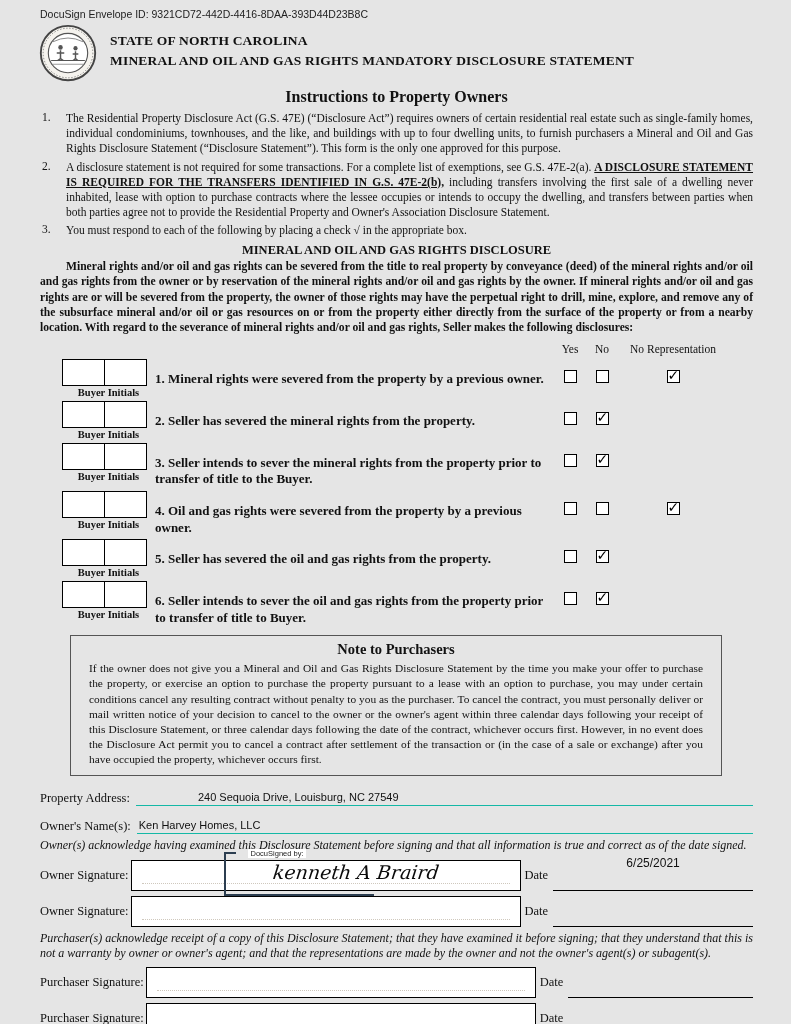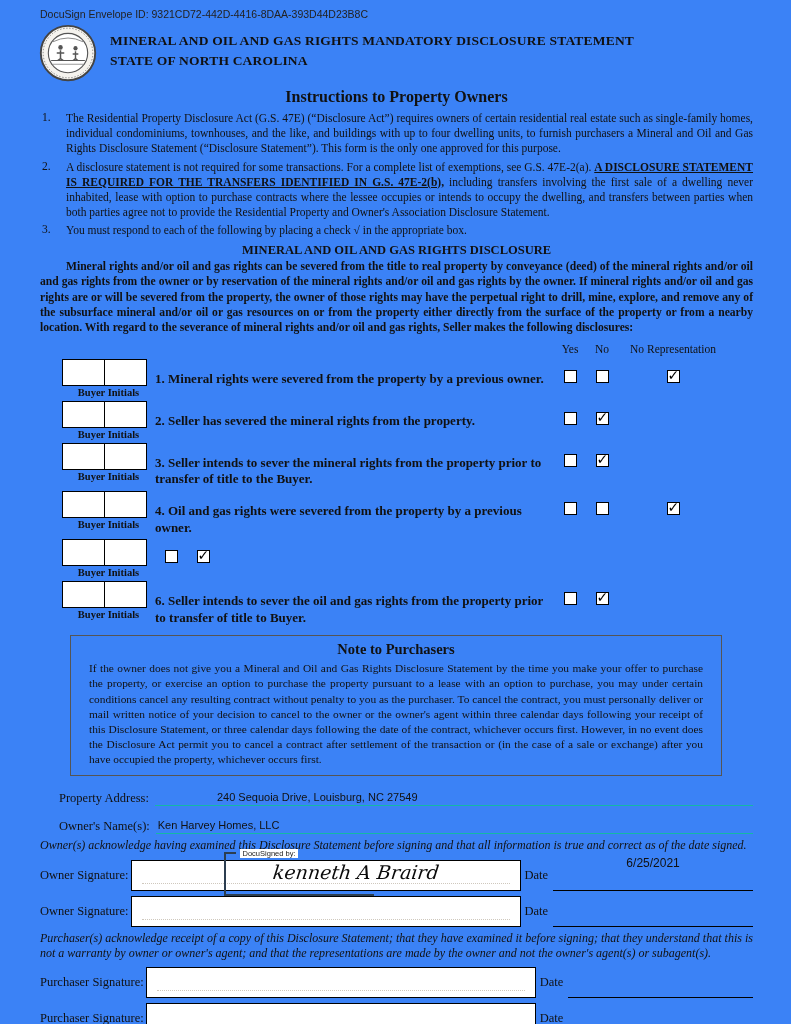--- a/index.html
+++ b/index.html
@@ -1,18 +1,18 @@
 <!DOCTYPE html>
 <html><head>
 <meta charset="utf-8">
 <style>
   html,body{margin:0;padding:0;background:#fff;}
   .page{
     width:791px;height:1024px;box-sizing:border-box;
-    padding:8px 38px 0 40px;background:#3b82f6;color:#111;
+    padding:8px 38px 0 40px;background:#e5e5e5;color:#111;
     font-family:"Liberation Serif",serif;position:relative;overflow:hidden;
   }
   
   .env{font:10.5px "Liberation Sans",sans-serif;color:#222;margin-bottom:3px;}
   
   .hdr{display:flex;align-items:flex-start;margin-left:-2px;}
   .seal{width:60px;height:60px;flex:none;}
   .titles{margin:8px 0 0 12px;font-weight:bold;font-size:13.5px;line-height:1.5;letter-spacing:.2px;}
   
   .instr-h{text-align:center;font-weight:bold;font-size:16px;margin:5px 0 5px;}
@@ -39,21 +39,21 @@
   .cb{width:11px;height:11px;border:1.7px solid #000;position:relative;display:inline-block;background:#fff;}
   .cb.checked::after{
     content:"\2713";position:absolute;left:0;top:-4px;
     font:bold 14px "DejaVu Sans",sans-serif;color:#000;
   }
   
   .notebox{border:1.5px solid #555;margin:9px 0 0 30px;width:652px;box-sizing:border-box;padding:3px 18px 8px;}
   .note-h{text-align:center;font-weight:bold;font-size:14.5px;margin:2px 0 3px;}
   .note-b{font-size:11.4px;line-height:1.32;text-align:justify;}
   
-  .frow{display:flex;align-items:flex-end;margin-left:19px;}
+  .frow{display:flex;align-items:flex-end;}
   .pa{margin-top:13px;}
   .on{margin-top:11px;}
   .flabel{font-size:12.5px;white-space:nowrap;}
   .fline{flex:1;border-bottom:1px solid #14b8a6;margin-left:6px;position:relative;height:16px;}
   .fval{font:11px "Liberation Sans",sans-serif;position:absolute;bottom:2px;white-space:nowrap;}
   .pa .fval{left:62px;}
   .on .fval{left:2px;}
   .ack{font-style:italic;font-size:12px;line-height:1.28;text-align:justify;margin-top:4px;}
   
   .sigrow{display:flex;align-items:flex-end;margin-top:5px;}
@@ -61,21 +61,21 @@
   .siglabel{font-size:12.5px;white-space:nowrap;padding-bottom:8px;}
   .sigbox{width:388px;height:29px;border:1.6px solid #000;position:relative;flex:none;margin-left:2px;background:#fff;}
   .sigbox::before{content:"";position:absolute;left:10px;right:10px;bottom:6px;border-bottom:1.5px dotted #cfc8bd;}
   .datelabel{font-size:12.5px;margin-left:4px;padding-bottom:8px;}
   .dateline{flex:1;border-bottom:1px solid #000;margin-left:5px;height:22px;position:relative;}
   .dateval{position:absolute;left:50%;transform:translateX(-50%);bottom:20px;font:12px "Liberation Sans",sans-serif;white-space:nowrap;}
   
   .ds-vline{position:absolute;left:92px;top:-9px;bottom:-6px;border-left:2px solid #2c3e50;}
   .ds-htop{position:absolute;left:92px;top:-9px;width:12px;border-top:2px solid #2c3e50;}
   .ds-hbot{position:absolute;left:92px;bottom:-6px;width:150px;border-bottom:2px solid #2c3e50;}
-  .ds-label{position:absolute;left:108px;top:-12px;font:7.5px "Liberation Sans",sans-serif;color:#222;background:#fff;padding:0 3px;}
+  .ds-label{position:absolute;left:116px;top:-12px;font:7.5px "Liberation Sans",sans-serif;color:#222;background:#fff;padding:0 3px;}
   .ds-id{position:absolute;left:104px;bottom:-14px;font:6.5px "Liberation Sans",sans-serif;color:#555;}
   .sig-name{
     position:absolute;left:104px;top:0px;width:240px;text-align:center;
     font:italic 19px "DejaVu Serif",serif;transform:skewX(-7deg);color:#0a0a0a;
   }
 </style>
 </head>
 <body>
 
 <div class="page">
@@ -89,22 +89,22 @@
       <circle cx="32" cy="32" r="21" fill="#ffffff" stroke="#555" stroke-width="1.2"></circle>
       <line x1="14" y1="40" x2="50" y2="40" stroke="#555" stroke-width="1.2"></line>
       <ellipse cx="24" cy="26" rx="2.4" ry="2.6" fill="#555"></ellipse>
       <path d="M24 29 L24 38 M20 32 L28 32 M24 38 L21 40 M24 38 L27 40" stroke="#555" stroke-width="1.6" fill="none"></path>
       <ellipse cx="40" cy="27" rx="2.2" ry="2.4" fill="#555"></ellipse>
       <path d="M40 30 L40 38 M37 33 L43 33 M40 38 L37.5 40 M40 38 L42.5 40" stroke="#555" stroke-width="1.5" fill="none"></path>
       <path d="M16 20 Q32 12 48 20" stroke="#777" stroke-width="0.9" fill="none"></path>
       <path d="M14 44 L50 44" stroke="#777" stroke-width="0.8"></path>
     </svg>
     <div class="titles">
+      <div>STATE OF NORTH CAROLINA</div>
       <div>MINERAL AND OIL AND GAS RIGHTS MANDATORY DISCLOSURE STATEMENT</div>
-      <div>STATE OF NORTH CAROLINA</div>
     </div>
   </div>
 
   <div class="instr-h">Instructions to Property Owners</div>
 
   <div class="li">
     <span class="num">1.</span>
     <div class="itxt"><span>The Residential Property Disclosure Act (G.S. 47E) (“Disclosure Act”) requires owners of certain residential real estate such as single-family homes, individual condominiums, townhouses, and the like, and buildings with up to four dwelling units, to furnish purchasers a Mineral and Oil and Gas Rights Disclosure Statement (“Disclosure Statement”). This form is the only one approved for this purpose.</span></div>
   </div>
   <div class="li">
@@ -210,20 +210,21 @@
   </div>
 
   <div class="row">
     <div class="initials">
       <div class="iboxes">
           <div class="ibox"></div>
           <div class="ibox"></div>
         </div>
       <div class="ilabel">Buyer Initials</div>
     </div>
+    <div class="stmt">5. Seller has severed the oil and gas rights from the property.</div>
     <div class="checks">
       <span class="ccell">
           <span class="cb"></span>
         </span>
       <span class="ccell">
           <span class="cb checked"></span>
         </span>
       <span class="ccell norep"></span>
     </div>
   </div>

